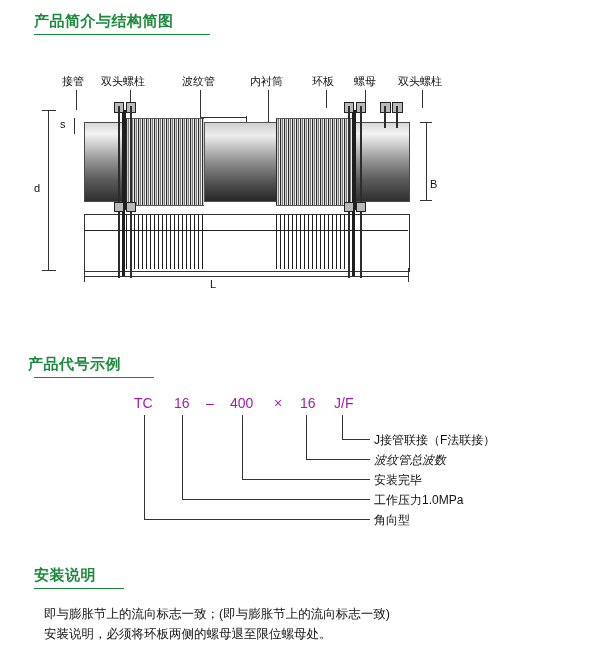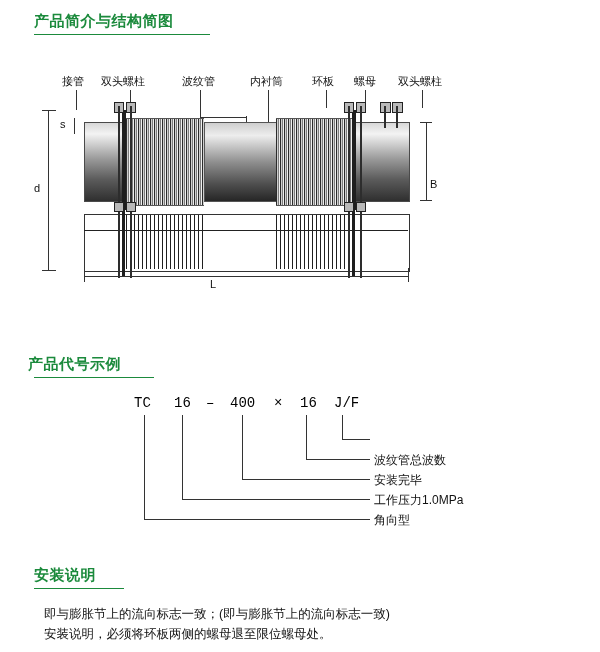--- a/index.html
+++ b/index.html
@@ -77,22 +77,22 @@
     position:absolute;border:1px solid #222;background:#b9b9b9;
   }
   .dim{position:absolute;background:#333;}
   .dimtext{position:absolute;font-size:11px;color:#111;}
 
   
   #sec2-title{left:28px;top:355px;}
   #sec2-rule{left:34px;top:377px;width:120px;}
   #code{position:absolute;left:34px;top:395px;width:532px;height:150px;}
   .codechar{
-    position:absolute;font-size:14px;color:#000000;white-space:nowrap;
-    font-family:Liberation Mono, monospace;
+    position:absolute;font-size:14px;color:#a21caf;white-space:nowrap;
+    font-family:Liberation Sans, sans-serif;
   }
   .codeline-v{position:absolute;background:#333;width:1px;}
   .codeline-h{position:absolute;background:#333;height:1px;}
   .codedesc{
     position:absolute;font-size:12px;color:#111;white-space:nowrap;
   }
 
   
   #sec3-title{left:34px;top:566px;}
   #sec3-rule{left:34px;top:588px;width:90px;}
@@ -208,21 +208,22 @@
   <div class="codeline-v" style="left:208px;top:20px;height:64px;"></div>
   <div class="codeline-v" style="left:272px;top:20px;height:44px;"></div>
   <div class="codeline-v" style="left:308px;top:20px;height:24px;"></div>
 
   <div class="codeline-h" style="left:308px;top:44px;width:28px;"></div>
   <div class="codeline-h" style="left:272px;top:64px;width:64px;"></div>
   <div class="codeline-h" style="left:208px;top:84px;width:128px;"></div>
   <div class="codeline-h" style="left:148px;top:104px;width:188px;"></div>
   <div class="codeline-h" style="left:110px;top:124px;width:226px;"></div>
 
-  <div class="codedesc" style="left:340px;top:57px;">波纹管总波数</div>
+  <div class="codedesc" style="left:340px;top:37px;">J接管联接（F法联接）</div>
+  <div class="codedesc" style="left:340px;top:57px;font-style:italic;">波纹管总波数</div>
   <div class="codedesc" style="left:340px;top:77px;">安装完毕</div>
   <div class="codedesc" style="left:340px;top:97px;">工作压力1.0MPa</div>
   <div class="codedesc" style="left:340px;top:117px;">角向型</div>
 </div>
 
 <div class="section-title" id="sec3-title">安装说明</div>
 <div class="title-underline" id="sec3-rule"></div>
 
 <div class="note" style="left:44px;top:604px;">即与膨胀节上的流向标志一致；(即与膨胀节上的流向标志一致)</div>
 <div class="note" style="left:44px;top:624px;">安装说明，必须将环板两侧的螺母退至限位螺母处。</div>

